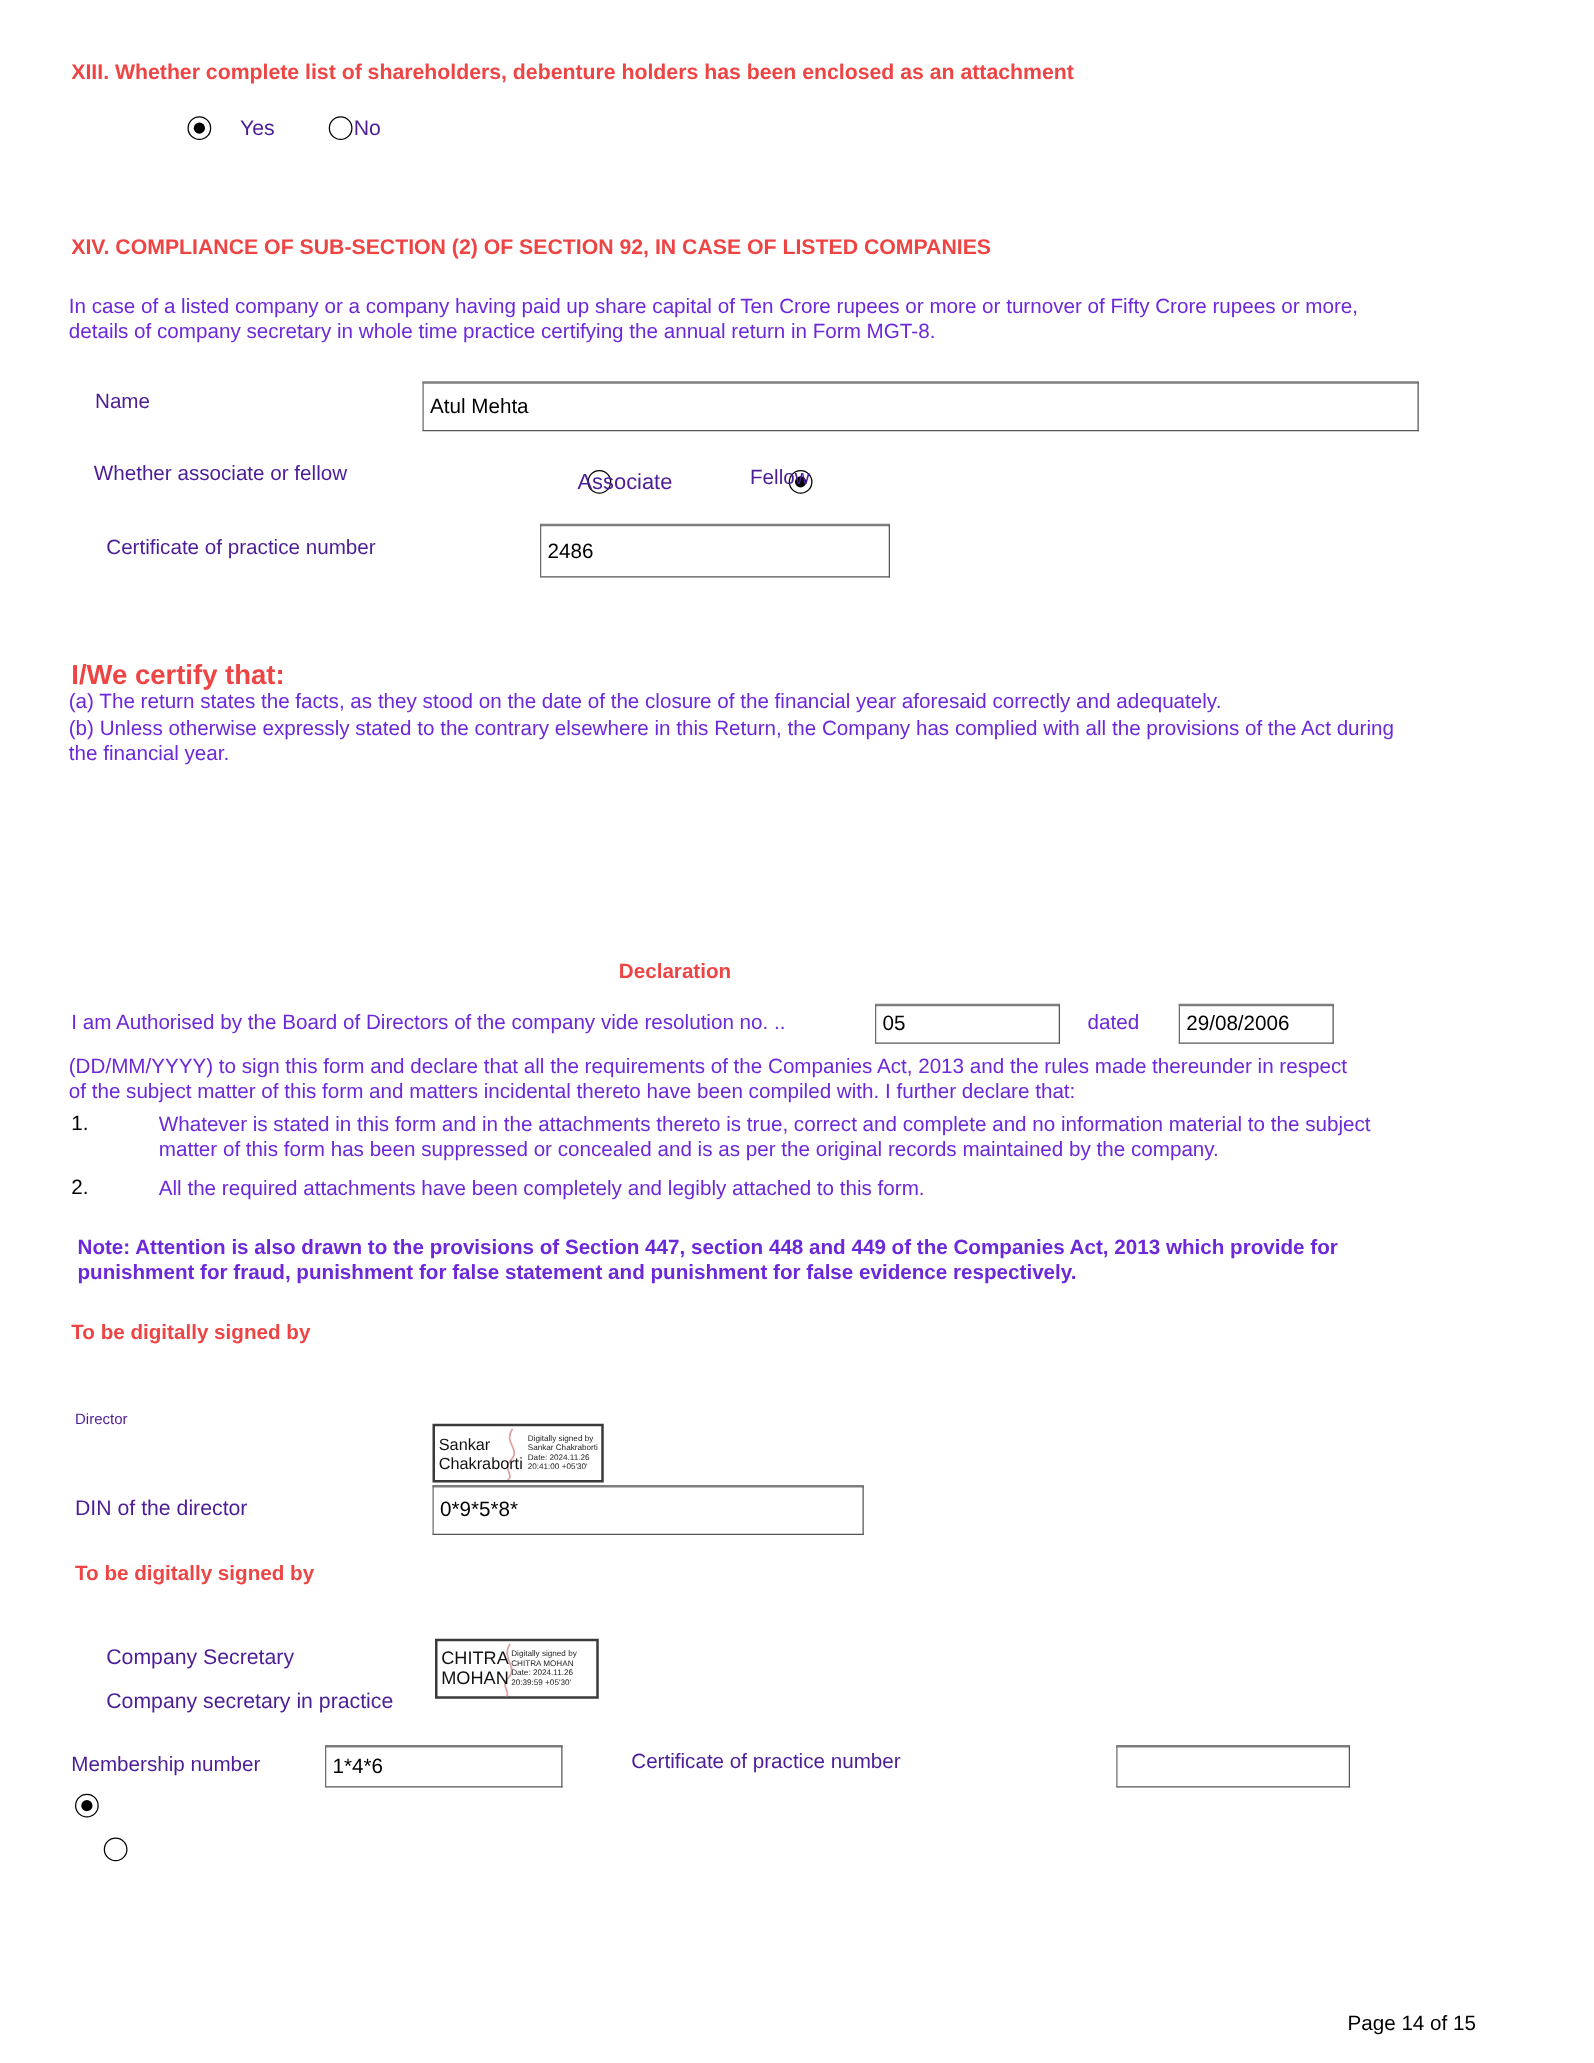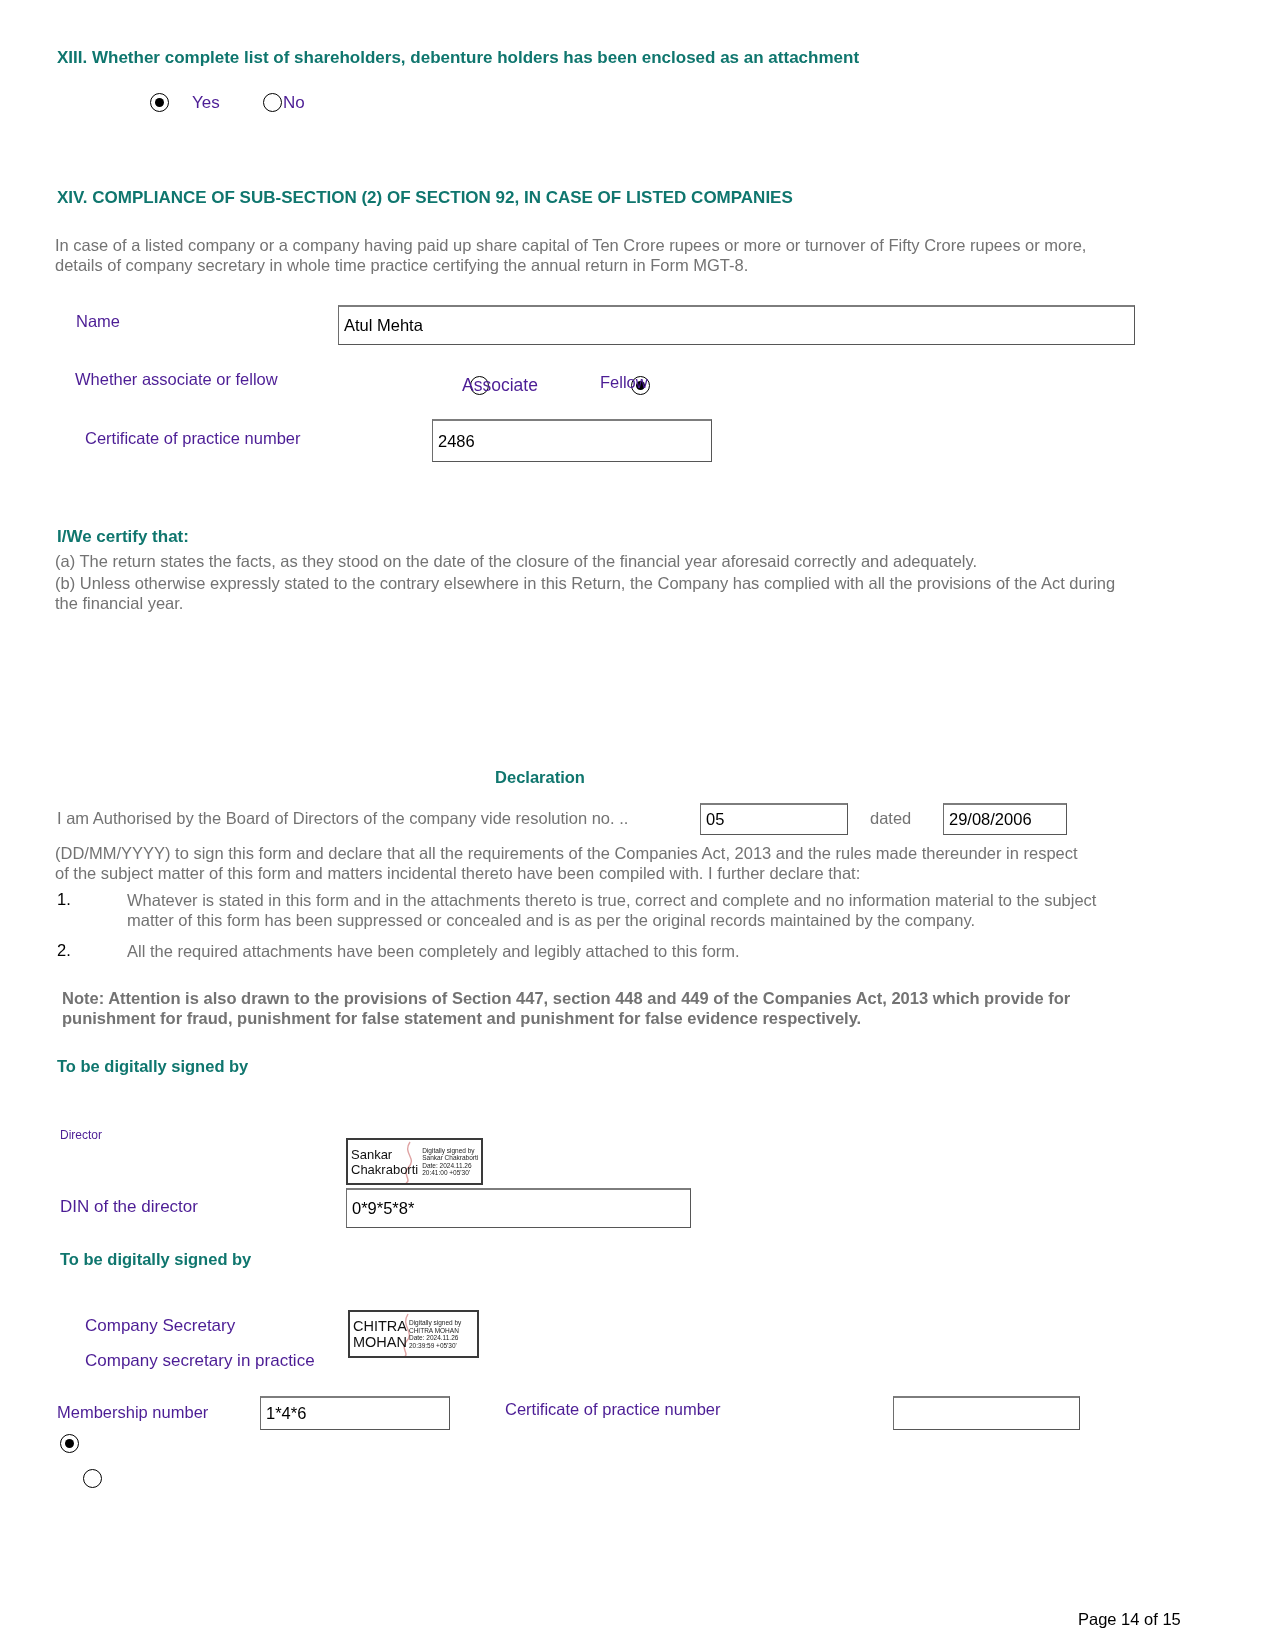--- a/index.html
+++ b/index.html
@@ -5,22 +5,22 @@
   * { margin:0; padding:0; box-sizing:border-box; }
   html,body { background:#ffffff; }
   body {
     width:1275px; height:1650px; position:relative;
     font-family:"Liberation Sans","DejaVu Sans",sans-serif;
     color:#000; font-size:16px;
   }
   .abs { position:absolute; }
   .bold { font-weight:bold; }
   .lbl { font-size:16.5px; color:#4c1d95; }
-  .para { font-size:16.5px; line-height:20px; color:#737373; }
-  .heading { font-size:17px; font-weight:bold; color:#0f766e; }
+  .para { font-size:16.5px; line-height:20px; color:#6d28d9; }
+  .heading { font-size:17px; font-weight:bold; color:#ef4444; }
 
   
   .field {
     background:#fff;
     border:1px solid #565656;
     border-top:2px solid #7d7d7d;
     border-left:1px solid #6e6e6e;
     font-size:16.5px;
     display:flex; align-items:center;
     padding-left:5px;
@@ -80,21 +80,21 @@
 <span class="abs radio" style="left:423px; top:376px;"></span>
 <span class="abs lbl" style="left:462px; top:375px; font-size:17.5px;">Associate</span>
 <span class="abs radio sel" style="left:561px; top:376px;"></span>
 <span class="abs lbl" style="left:600px; top:373px;">Fellow</span>
 
 
 <span class="abs lbl" style="left:85px; top:429px;">Certificate of practice number</span>
 <div class="abs field" style="left:432px; top:419px; width:280px; height:43px;">2486</div>
 
 
-<div class="abs heading" style="left:57px; top:527px; font-size:17px;">I/We certify that:</div>
+<div class="abs heading" style="left:57px; top:527px; font-size:22px;">I/We certify that:</div>
 <div class="abs para" style="left:55px; top:551px; width:1080px;">(a) The return states the facts, as they stood on the date of the closure of the financial year aforesaid correctly and adequately.</div>
 <div class="abs para" style="left:55px; top:573px; width:1080px;">(b) Unless otherwise expressly stated to the contrary elsewhere in this Return, the Company has complied with all the provisions of the Act during the financial year.</div>
 
 
 <div class="abs heading" style="left:0; top:768px; width:1080px; text-align:center; font-size:16.5px;">Declaration</div>
 
 <span class="abs para" style="left:57px; top:808px;">I am Authorised by the Board of Directors of the company vide resolution no. ..</span>
 <div class="abs field" style="left:700px; top:803px; width:148px; height:32px;">05</div>
 <span class="abs para" style="left:870px; top:808px;">dated</span>
 <div class="abs field" style="left:943px; top:803px; width:124px; height:32px;">29/08/2006</div>

